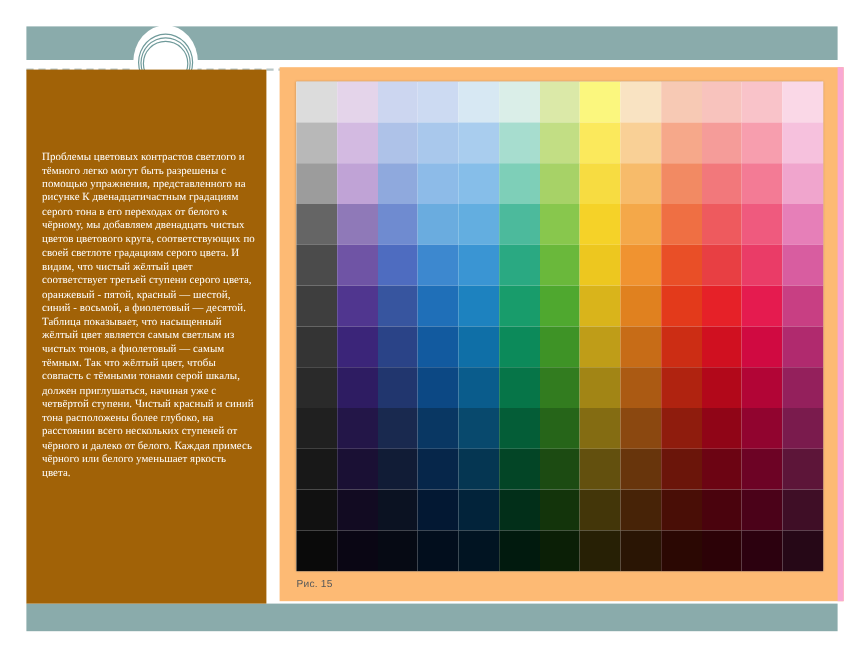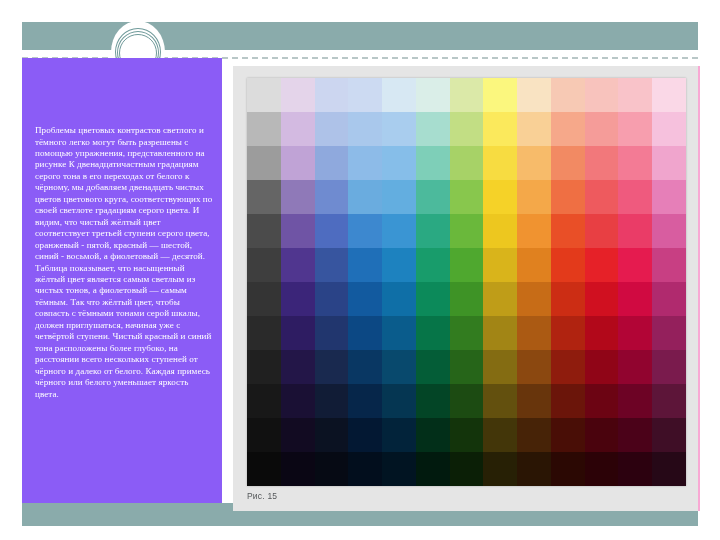--- a/index.html
+++ b/index.html
@@ -51,41 +51,41 @@
   }
   #ring-deco .r1 { left: 4px;  top: 7px;  width: 46px; height: 48px; }
   #ring-deco .r2 { left: 6px;  top: 10px; width: 42px; height: 43px; }
   #ring-deco .r3 { left: 8px;  top: 13px; width: 38px; height: 38px; }
 
   
   #text-panel {
     position: absolute;
     left: 22px; top: 58px;
     width: 200px; height: 445px;
-    background: #8b5cf6;
+    background: #a16207;
   }
   #body-text {
     position: absolute;
     left: 13px;
     top: 58px;
     width: 178px;
     color: #ffffff;
     font-size: 9.1px;
     line-height: 11.45px;
     text-align: left;
     letter-spacing: 0.05px;
   }
 
   
   #figure-plate {
     position: absolute;
-    left: 233px; top: 66px;
+    left: 233px; top: 56px;
     width: 465px; height: 445px;
-    background: #e5e5e5;
-    border-right: 2px solid #f9a8d4;
+    background: #fdba74;
+    border-right: 5px solid #f9a8d4;
   }
   #chart-photo {
     position: absolute;
     left: 14px; top: 12px;
     width: 439px; height: 408px;
     background: #fdfdfc;
   }
   #grid {
     position: absolute;
     left: 0; top: 0;

